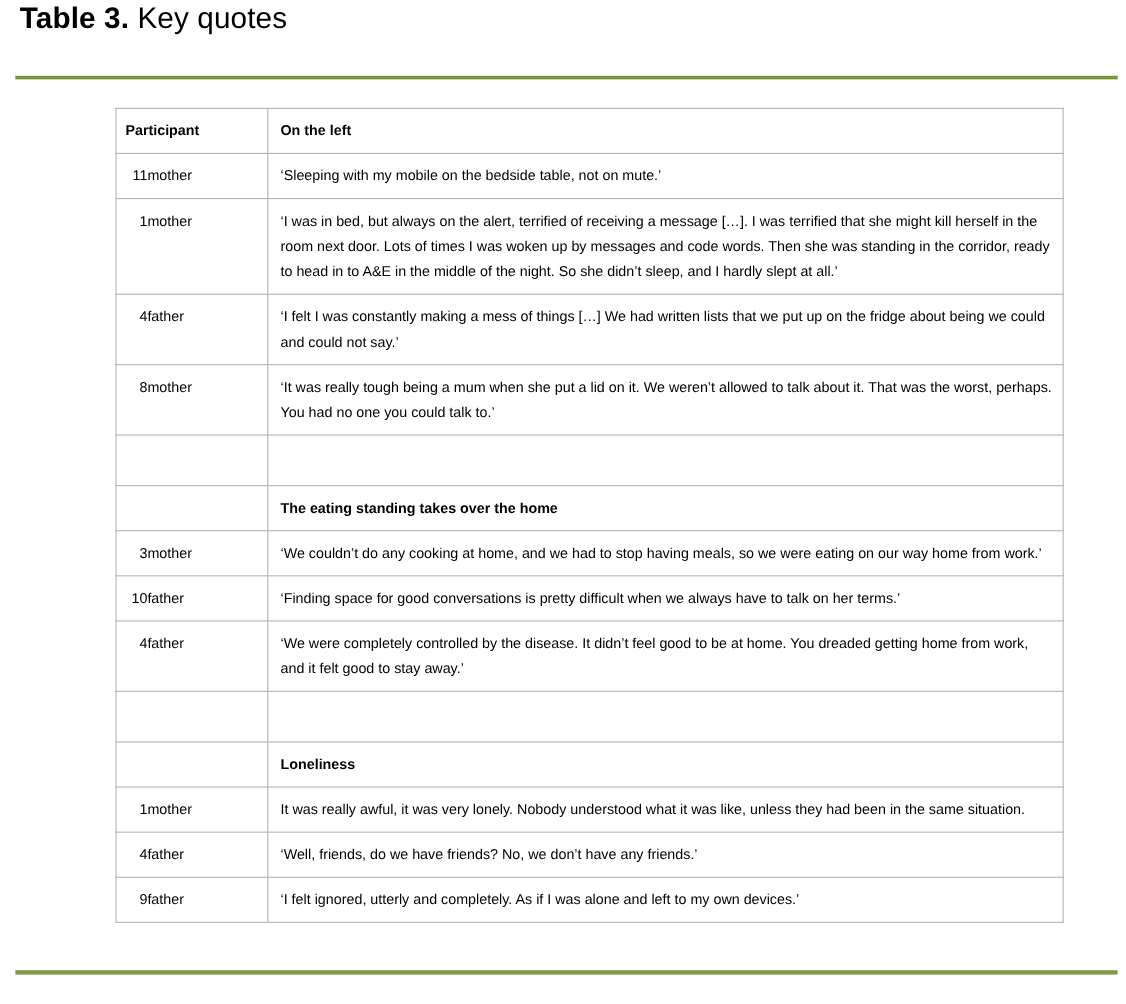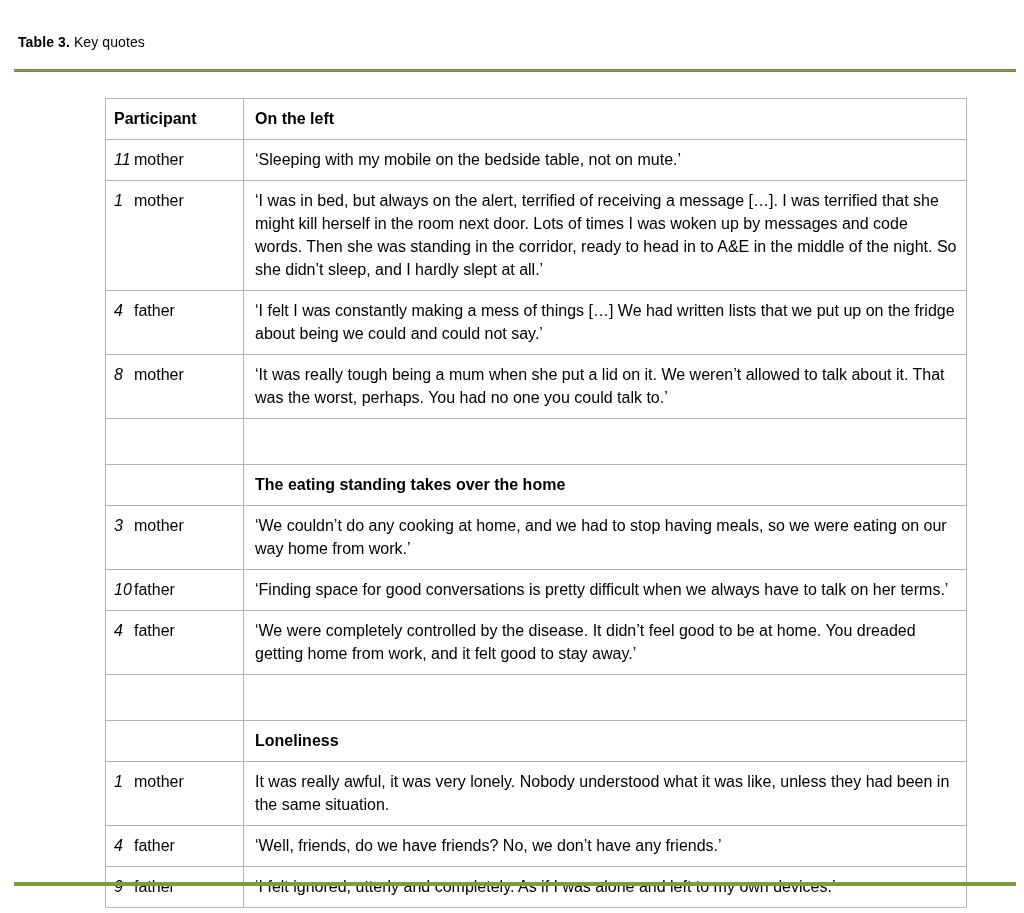--- a/index.html
+++ b/index.html
@@ -20,22 +20,22 @@
     position: absolute;
     left: 0; top: 0;
     width: 1024px;
     height: 913px;
   }
 
   
   .caption {
     position: absolute;
     left: 18px;
-    top: 28px;
-    font-size: 14px;
+    top: 2px;
+    font-size: 27px;
     line-height: 28px;
     letter-spacing: 0.1px;
     white-space: nowrap;
   }
   .caption .label {
     font-weight: bold;
   }
   .caption .text {
     font-weight: normal;
   }
@@ -70,21 +70,21 @@
   }
   table.quotes {
     width: 822px;
     border-collapse: collapse;
     table-layout: fixed;
   }
   table.quotes td {
     border: 1px solid #b3b3b3;
     vertical-align: top;
     padding: 8px 10px 9px 10px;
-    font-size: 16px;
+    font-size: 13px;
     line-height: 23px;
   }
   table.quotes td.col-participant {
     width: 119px;
     padding-left: 8px;
     white-space: nowrap;
   }
   table.quotes td.col-quote {
     width: 703px;
     padding-left: 11px;
@@ -97,22 +97,21 @@
     font-weight: bold;
   }
   .spacer td {
     height: 28px;
     padding: 0;
   }
 
   .pnum {
     display: inline-block;
     min-width: 20px;
-    text-align: left;
-    font-style: italic;
+    text-align: right;
   }
   .prole {
     display: inline-block;
     margin-left: 0;
   }
 </style>
 </head>
 <body>
 
 <div class="page">

